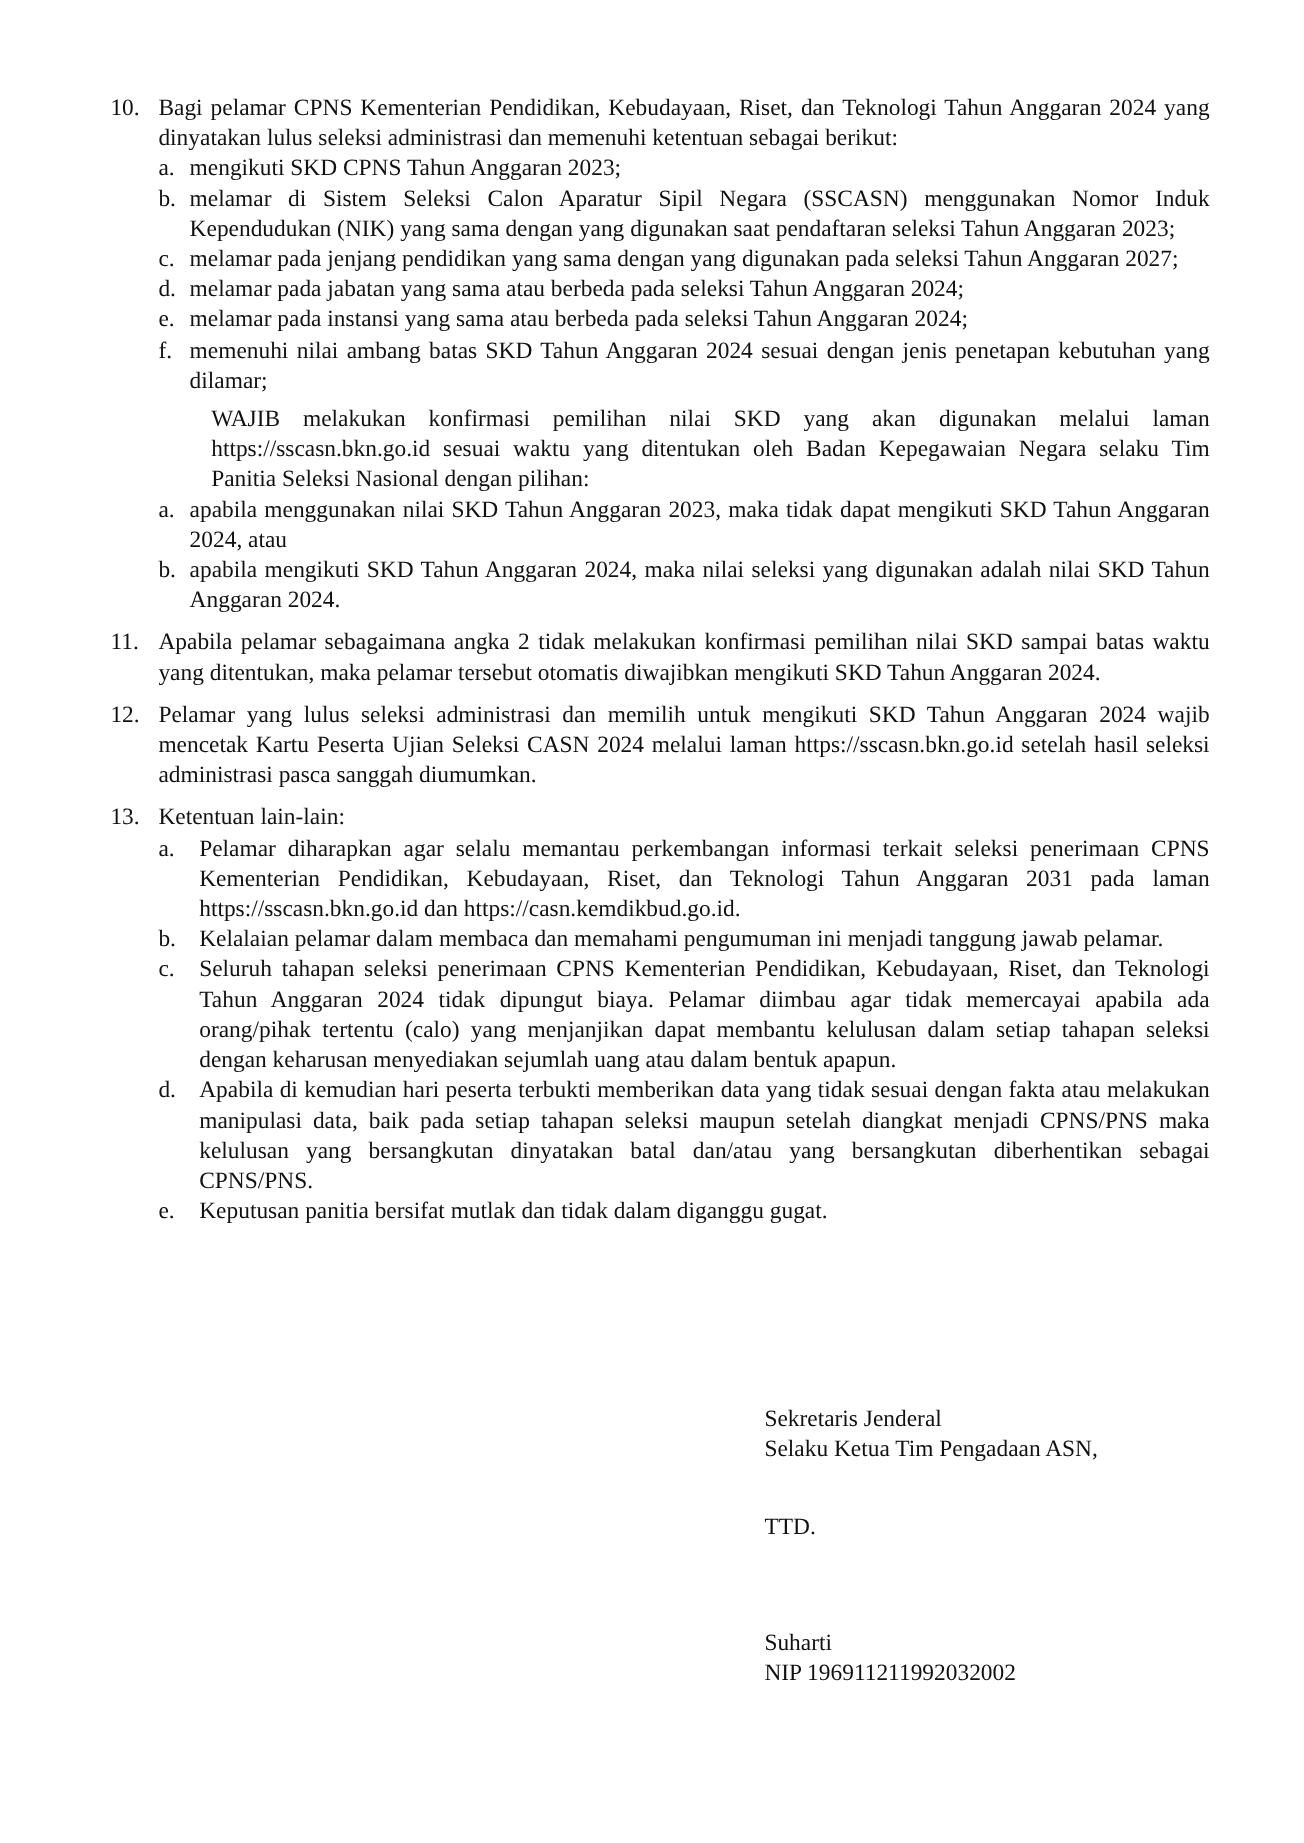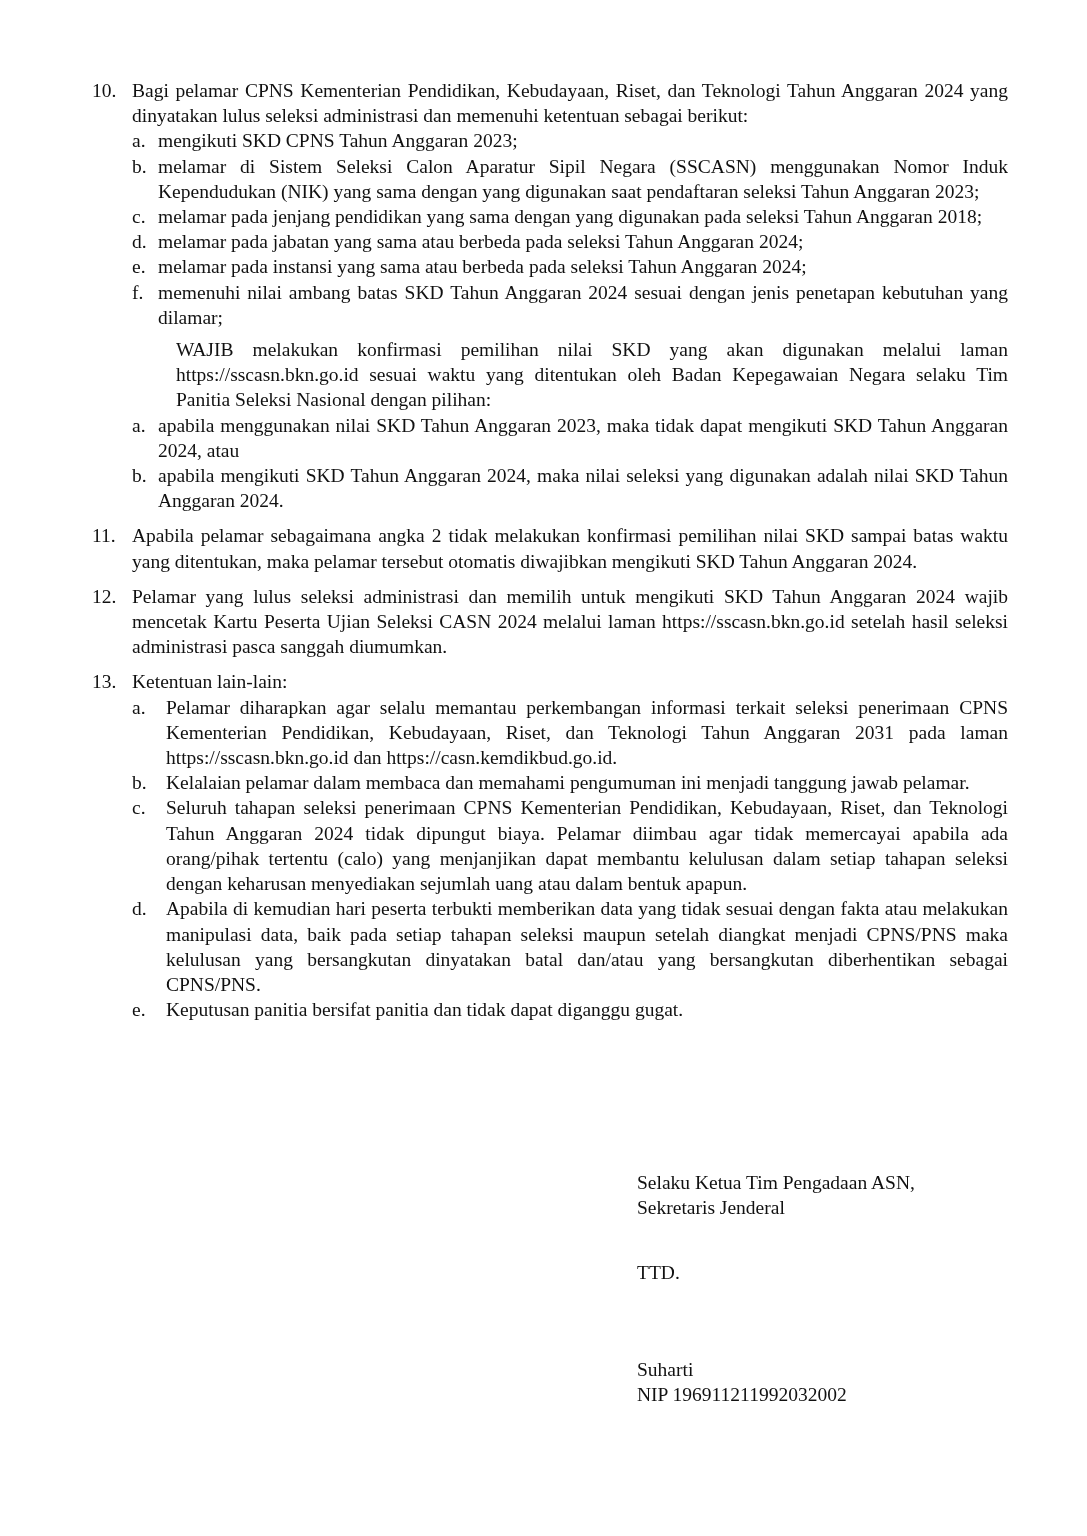--- a/index.html
+++ b/index.html
@@ -41,21 +41,21 @@
       <div class="sub">
           <span class="letter">a.</span>
           <div class="para">mengikuti SKD CPNS Tahun Anggaran 2023;</div>
         </div>
       <div class="sub">
           <span class="letter">b.</span>
           <div class="para">melamar di Sistem Seleksi Calon Aparatur Sipil Negara (SSCASN) menggunakan Nomor Induk Kependudukan (NIK) yang sama dengan yang digunakan saat pendaftaran seleksi Tahun Anggaran 2023;</div>
         </div>
       <div class="sub">
           <span class="letter">c.</span>
-          <div class="para">melamar pada jenjang pendidikan yang sama dengan yang digunakan pada seleksi Tahun Anggaran 2018;</div>
+          <div class="para">melamar pada jenjang pendidikan yang sama dengan yang digunakan pada seleksi Tahun Anggaran 2027;</div>
         </div>
       <div class="sub">
           <span class="letter">d.</span>
           <div class="para">melamar pada jabatan yang sama atau berbeda pada seleksi Tahun Anggaran 2024;</div>
         </div>
       <div class="sub">
           <span class="letter">e.</span>
           <div class="para">melamar pada instansi yang sama atau berbeda pada seleksi Tahun Anggaran 2024;</div>
         </div>
       <div class="sub">
@@ -97,29 +97,29 @@
       <div class="sub wide">
           <span class="letter">c.</span>
           <div class="para">Seluruh tahapan seleksi penerimaan CPNS Kementerian Pendidikan, Kebudayaan, Riset, dan Teknologi Tahun Anggaran 2024 tidak dipungut biaya. Pelamar diimbau agar tidak memercayai apabila ada orang/pihak tertentu (calo) yang menjanjikan dapat membantu kelulusan dalam setiap tahapan seleksi dengan keharusan menyediakan sejumlah uang atau dalam bentuk apapun.</div>
         </div>
       <div class="sub wide">
           <span class="letter">d.</span>
           <div class="para">Apabila di kemudian hari peserta terbukti memberikan data yang tidak sesuai dengan fakta atau melakukan manipulasi data, baik pada setiap tahapan seleksi maupun setelah diangkat menjadi CPNS/PNS maka kelulusan yang bersangkutan dinyatakan batal dan/atau yang bersangkutan diberhentikan sebagai CPNS/PNS.</div>
         </div>
       <div class="sub wide">
           <span class="letter">e.</span>
-          <div class="para">Keputusan panitia bersifat panitia dan tidak dapat diganggu gugat.</div>
+          <div class="para">Keputusan panitia bersifat mutlak dan tidak dalam diganggu gugat.</div>
         </div>
     </div>
   </div>
 
   <div class="signature">
     <div class="blk">
     </div>
     <div class="blk">
+      <div>Sekretaris Jenderal</div>
       <div>Selaku Ketua Tim Pengadaan ASN,</div>
-      <div>Sekretaris Jenderal</div>
     </div>
     <div class="ttd">TTD.</div>
     <div class="name">Suharti</div>
     <div>NIP 196911211992032002</div>
   </div>
 </div>
 
 </body></html>

